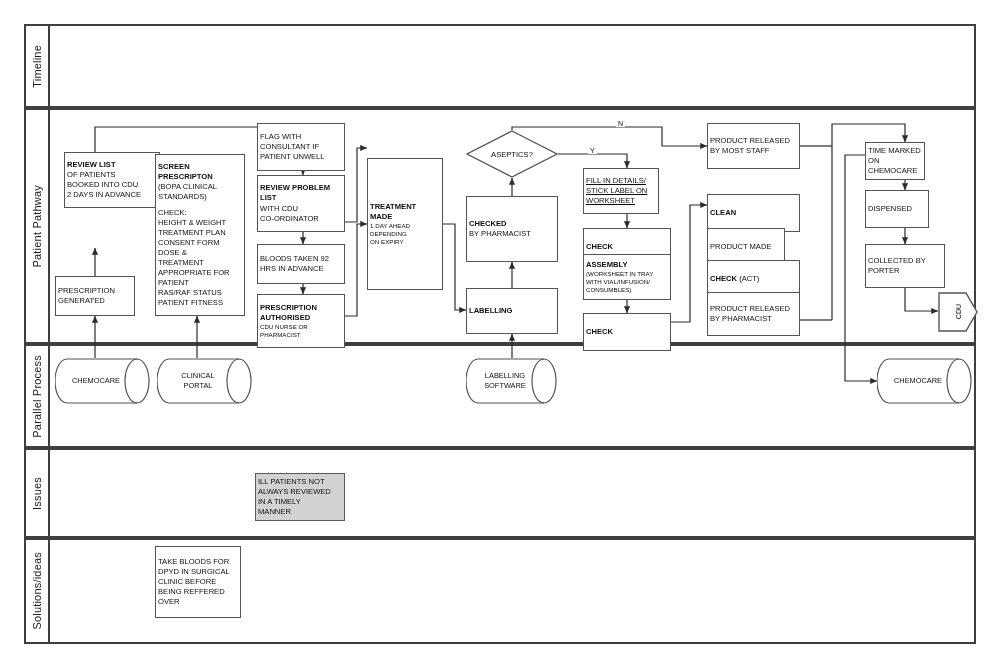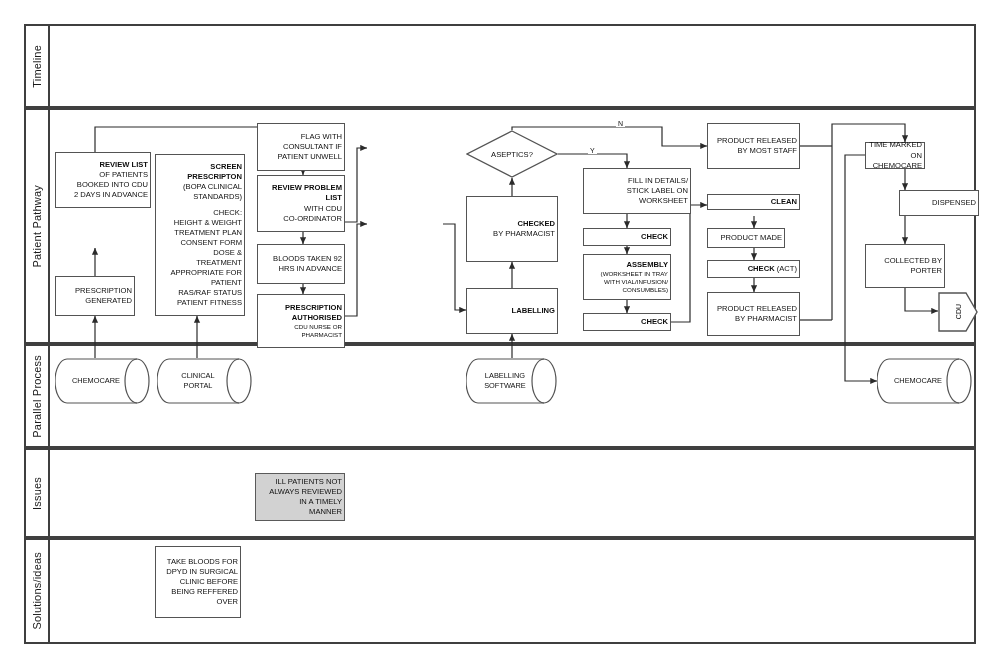--- a/index.html
+++ b/index.html
@@ -5,22 +5,22 @@
   html,body{margin:0;padding:0;background:#ffffff;}
   body{font-family:"Liberation Sans","DejaVu Sans",sans-serif;}
   #canvas{position:relative;width:1000px;height:655px;background:#fff;overflow:hidden;}
   .swim-frame{position:absolute;border:2px solid #3f3f3f;box-sizing:border-box;background:#fff;}
   .lane-label{position:absolute;display:flex;align-items:center;justify-content:center;
     box-sizing:border-box;background:#fff;}
   .lane-label span{
     writing-mode:vertical-rl;transform:rotate(180deg);
     font-size:11px;color:#1a1a1a;letter-spacing:.2px;white-space:nowrap;}
   .node{position:absolute;box-sizing:border-box;border:1.4px solid #545454;background:#fff;
-    display:flex;align-items:center;justify-content:center;text-align:right;
-    font-size:7.6px;line-height:1.32;color:#0d0d0d;padding:7px 2px;}
+    display:flex;align-items:center;justify-content:center;text-align:left;
+    font-size:7.6px;line-height:1.32;color:#0d0d0d;padding:18px 2px;}
   .node .inner{width:100%;}
   .node b{font-weight:bold;}
   .node .sm{font-size:6.2px;line-height:1.3;display:block;}
   .node .hd{font-weight:bold;display:block;}
   .gray{background:#d2d2d2;border:1.4px solid #5a5a5a;}
   .diamond{position:absolute;}
   .cyl{position:absolute;}
   .cyl .cap{position:absolute;inset:0;display:flex;align-items:center;justify-content:center;
      text-align:center;font-size:7.4px;line-height:1.3;color:#0d0d0d;padding-right:14px;}
   .arrowtxt{position:absolute;font-size:7px;color:#0d0d0d;background:#fff;padding:0 2px;}
@@ -122,21 +122,21 @@
 
       <path d="M865,155 L845,155 L845,381 L877,381" marker-end="url(#ah)"></path>
     </g>
   </svg>
 
   <div class="node" style="left:55px;top:276px;width:80px;height:40px;">
     <div class="inner" style="white-space:pre-line;">PRESCRIPTION
 GENERATED</div>
   </div>
 
-  <div class="node" style="left:55px;top:152px;width:96px;height:56px;">
+  <div class="node" style="left:64px;top:152px;width:96px;height:56px;">
     <div class="inner">
       <span class="hd">REVIEW LIST</span>
       <span style="white-space:pre-line;">OF PATIENTS
 BOOKED INTO CDU
 2 DAYS IN ADVANCE</span>
     </div>
   </div>
 
   <div class="node" style="left:155px;top:154px;width:90px;height:162px;">
     <div class="inner">
@@ -179,20 +179,27 @@
 
   <div class="node" style="left:257px;top:294px;width:88px;height:54px;">
     <div class="inner">
       <span class="hd" style="white-space:pre-line;">PRESCRIPTION
 AUTHORISED</span>
       <span class="sm" style="white-space:pre-line;">CDU NURSE OR
 PHARMACIST</span>
     </div>
   </div>
 
+  <div class="node" style="left:367px;top:158px;width:76px;height:132px;">
+    <div class="inner">
+      <span class="hd">TREATMENT MADE</span>
+      <span class="sm" style="white-space:pre-line;">1 DAY AHEAD DEPENDING
+ON EXPIRY</span>
+    </div>
+  </div>
 
   <div class="node" style="left:466px;top:196px;width:92px;height:66px;">
     <div class="inner">
       <span class="hd">CHECKED</span>
       <span>BY PHARMACIST</span>
     </div>
   </div>
 
   <div class="node" style="left:466px;top:288px;width:92px;height:46px;">
     <div class="inner">
@@ -204,21 +211,21 @@
     <svg width="92" height="48" viewBox="0 0 92 48">
       <polygon points="46,1 91,24 46,47 1,24" fill="#ffffff" stroke="#545454" stroke-width="1.4"></polygon>
     </svg>
     <div style="position:absolute;inset:0;display:flex;align-items:center;justify-content:center;font-size:7.6px;color:#0d0d0d;">
       <span>ASEPTICS?</span>
     </div>
   </div>
   <div class="arrowtxt" style="left:616px;top:120px;">N</div>
   <div class="arrowtxt" style="left:588px;top:147px;">Y</div>
 
-  <div class="node" style="left:583px;top:168px;width:108px;height:46px;">
+  <div class="node" style="left:583px;top:168px;width:76px;height:46px;text-decoration:underline;">
     <div class="inner" style="white-space:pre-line;">FILL IN DETAILS/
 STICK LABEL ON
 WORKSHEET</div>
   </div>
 
   <div class="node" style="left:583px;top:228px;width:88px;height:18px;">
     <div class="inner">
         <span class="hd">CHECK</span>
       </div>
   </div>
@@ -260,21 +267,21 @@
   <div class="node" style="left:707px;top:292px;width:93px;height:44px;">
     <div class="inner" style="white-space:pre-line;">PRODUCT RELEASED
 BY PHARMACIST</div>
   </div>
 
   <div class="node" style="left:865px;top:142px;width:60px;height:27px;">
     <div class="inner" style="white-space:pre-line;">TIME MARKED ON
 CHEMOCARE</div>
   </div>
 
-  <div class="node" style="left:865px;top:190px;width:80px;height:26px;margin-left:34px;">
+  <div class="node" style="left:865px;top:190px;width:64px;height:26px;">
     <div class="inner">DISPENSED</div>
   </div>
 
   <div class="node" style="left:865px;top:244px;width:80px;height:44px;">
     <div class="inner" style="white-space:pre-line;">COLLECTED BY
 PORTER</div>
   </div>
 
   <div class="cdu" style="left:938px;top:292px;width:40px;height:40px;">
     <svg width="40" height="40" viewBox="0 0 40 40">

